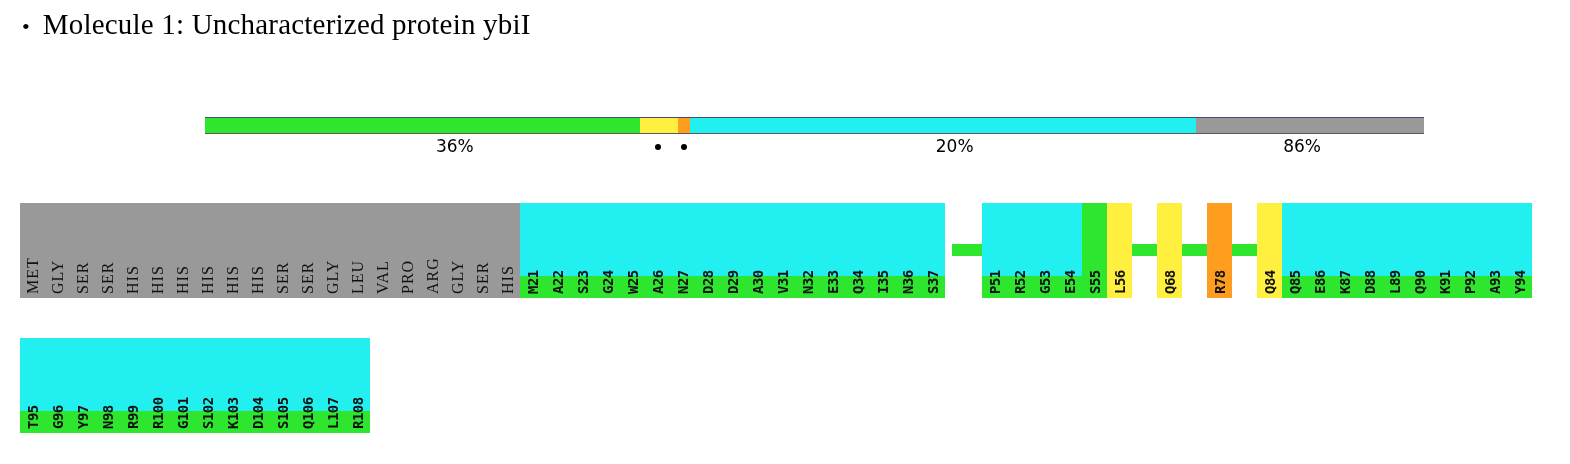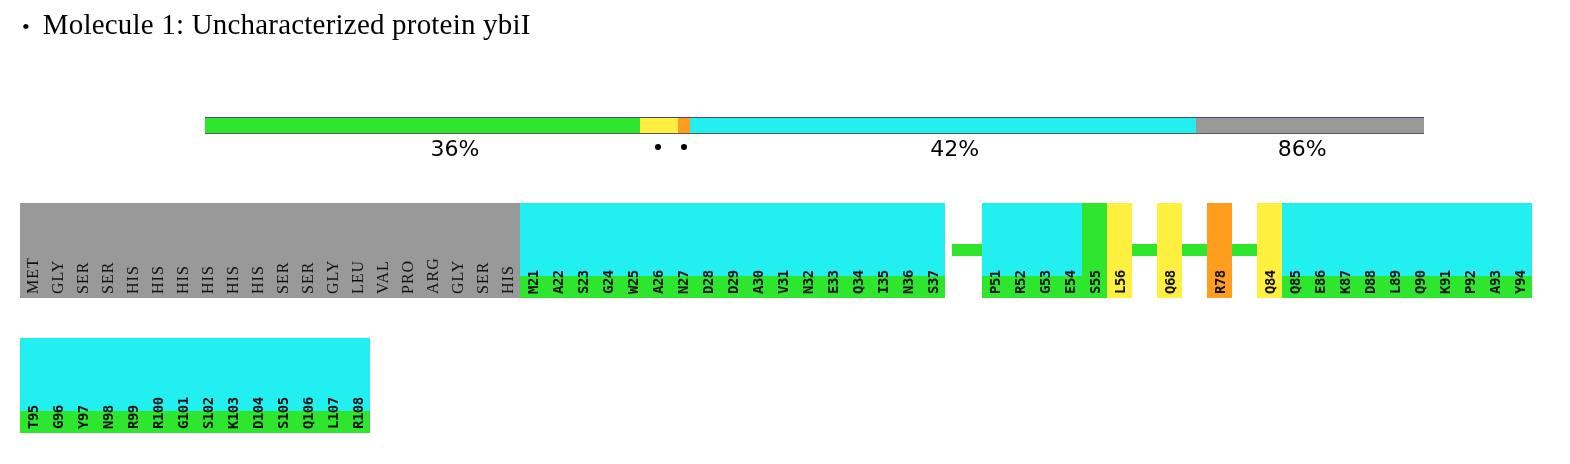--- a/index.html
+++ b/index.html
@@ -10,21 +10,21 @@
   #molecule-title .bullet{font-size:22px;line-height:1;margin-right:13px;color:#000;}
   #molecule-title .ttl{font-size:29px;color:#000;white-space:nowrap;letter-spacing:.2px;}
 
   
   #chain-summary{position:absolute;left:22px;top:104px;width:1420px;height:60px;}
   #chain-label{position:absolute;left:0;top:4px;font-size:30px;color:#000;}
   #chain-bar{position:absolute;left:183px;top:13px;width:1219px;height:15px;
              border-top:1px solid #4a4a7a;border-bottom:1px solid #5a5a5a;box-sizing:content-box;display:flex;}
   #chain-bar .seg{height:100%;}
   #pct-row{position:absolute;left:183px;top:32px;width:1219px;height:26px;}
-  #pct-row .pct{position:absolute;font-family:"DejaVu Sans",sans-serif;font-size:22px;color:#000;
+  #pct-row .pct{position:absolute;font-family:"DejaVu Sans",sans-serif;font-size:17px;color:#000;
                 transform:translateX(-50%);white-space:nowrap;}
   #pct-row .dot{position:absolute;width:6px;height:6px;border-radius:50%;background:#000;top:8px;transform:translateX(-50%);}
 
   
   #residue-area{position:absolute;left:20px;top:203px;}
   .res-row{position:relative;height:95px;}
   .res-block{position:absolute;top:0;height:95px;display:flex;}
   .connector{position:absolute;height:12px;top:41px;background:#2ee62e;}
   .cell{width:25px;height:95px;position:relative;box-sizing:border-box;}
   .cell .lbl{position:absolute;left:0;top:0;width:95px;height:25px;
@@ -46,21 +46,21 @@
 <div id="chain-summary">
   <div id="chain-bar">
       <div class="seg" style="width: 35.7%; background: rgb(46, 230, 46);"></div>
       <div class="seg" style="width: 3.1%; background: rgb(255, 239, 63);"></div>
       <div class="seg" style="width: 1%; background: rgb(255, 157, 30);"></div>
       <div class="seg" style="width: 41.5%; background: rgb(34, 240, 240);"></div>
       <div class="seg" style="width: 18.7%; background: rgb(153, 153, 153);"></div>
     </div>
   <div id="pct-row">
       <div class="pct" style="left: 20.5%;">36%</div>
-      <div class="pct" style="left: 61.5%;">42%</div>
+      <div class="pct" style="left: 61.5%;">20%</div>
       <div class="pct" style="left: 90%;">86%</div>
       <div class="dot" style="left: 37.2%;"></div>
       <div class="dot" style="left: 39.3%;"></div>
     </div>
 </div>
 
 <div id="residue-area">
   <div class="res-row" style="top:0;">
     <div class="connector" style="left:932px;width:30px;"></div>
     <div class="connector" style="left:1112px;width:25px;"></div>

